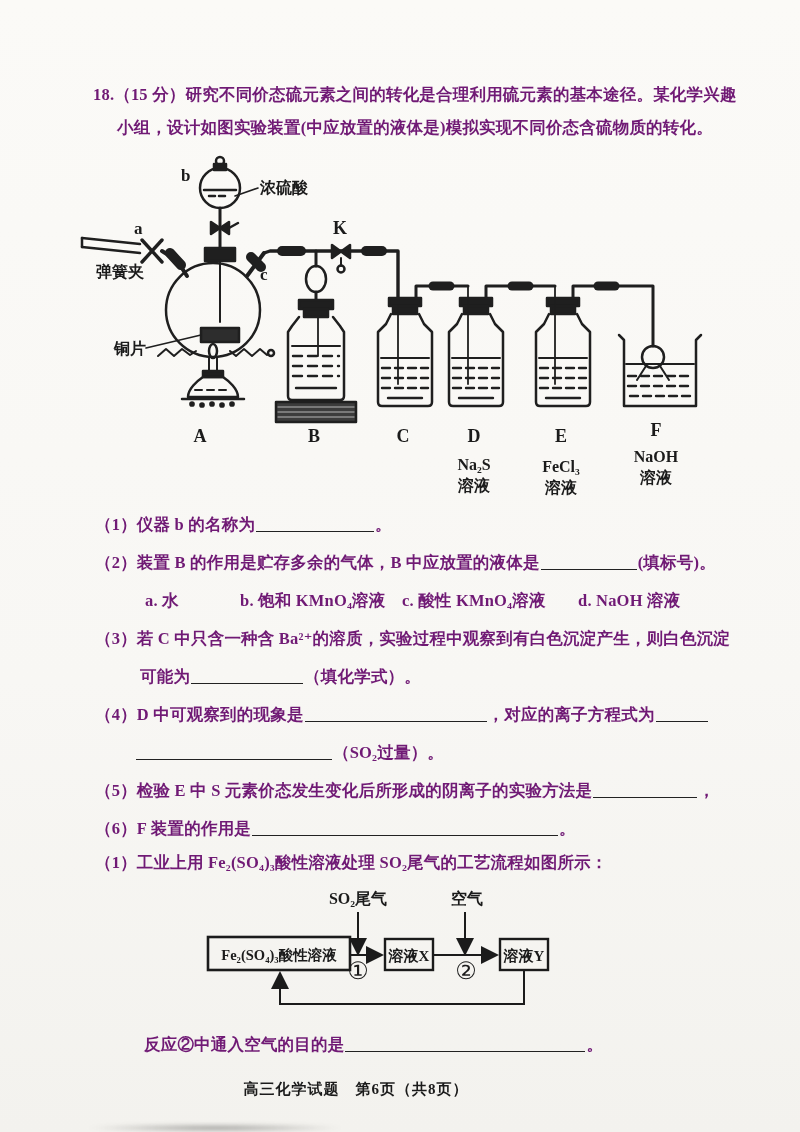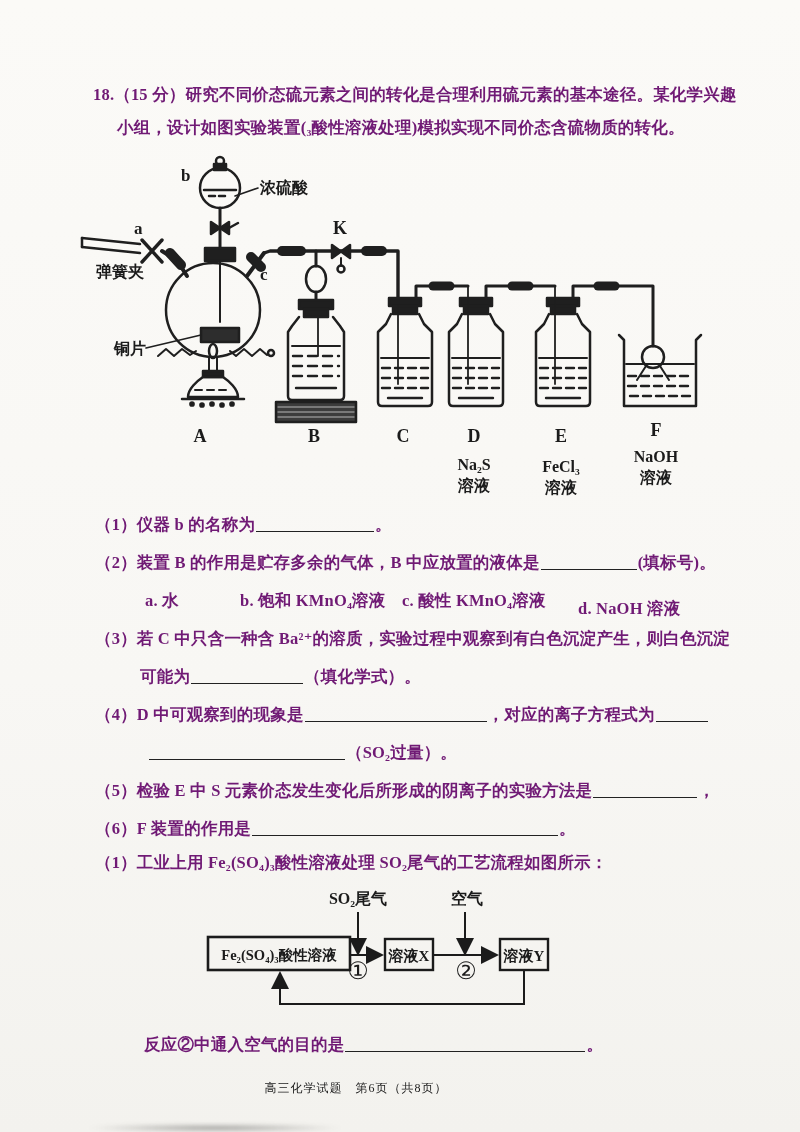--- a/index.html
+++ b/index.html
@@ -14,33 +14,33 @@
     white-space:nowrap;color:#701a75;
   }
   .bl{
     display:inline-block;border-bottom:1.6px solid #222;height:14px;
     vertical-align:-2px;margin:0 1px;
   }
   .opt{position:absolute;white-space:nowrap;}
   svg text{font-family:"Liberation Serif","DejaVu Serif",serif;fill:#1b1b1b;}
   .footer{
     position:absolute;left:0;width:712px;text-align:center;
-    font-size:12px;font-weight:400;letter-spacing:1px;
+    font-size:15px;font-weight:700;letter-spacing:1px;
   }
   .scan-smudge{
     position:absolute;left:85px;top:1124px;width:260px;height:8px;
     background:radial-gradient(ellipse at center,rgba(40,40,40,.45),rgba(40,40,40,0) 70%);
     filter:blur(2px);
   }
 </style>
 </head>
 <body>
 
 <div class="line" style="left:93px;top:84px;">18.（15 分）研究不同价态硫元素之间的转化是合理利用硫元素的基本途径。某化学兴趣</div>
-<div class="line" style="left:117px;top:117px;">小组，设计如图实验装置(₃酸性溶液处理)模拟实现不同价态含硫物质的转化。</div>
+<div class="line" style="left:117px;top:117px;">小组，设计如图实验装置(中应放置的液体是)模拟实现不同价态含硫物质的转化。</div>
 
 <svg style="position:absolute;left:78px;top:150px;" width="650" height="352" viewBox="0 0 650 352">
   <g fill="none" stroke="#1f1f1f" stroke-width="2.5" stroke-linecap="round" stroke-linejoin="round">
 
     <circle cx="142" cy="38" r="20"></circle>
     <circle cx="142" cy="11" r="4"></circle>
     <rect x="136" y="14" width="12" height="6" fill="#1f1f1f"></rect>
     <line x1="126" y1="40" x2="158" y2="40"></line>
     <line x1="131" y1="46" x2="147" y2="46" stroke-dasharray="6 4"></line>
     <line x1="142" y1="58" x2="142" y2="98" stroke-width="3"></line>
@@ -188,32 +188,32 @@
   <span>（1）仪器 b 的名称为</span><span class="bl" style="width:118px;"></span><span>。</span>
 </div>
 
 <div class="line" style="left:95px;top:552px;">
   <span>（2）装置 B 的作用是贮存多余的气体，B 中应放置的液体是</span><span class="bl" style="width:96px;"></span><span>(填标号)。</span>
 </div>
 <div style="position:absolute;left:0;top:590px;width:800px;height:24px;text-align:right;">
   <span class="line opt" style="left:145px;top:0;">a. 水</span>
   <span class="line opt" style="left:240px;top:0;">b. 饱和 KMnO₄溶液</span>
   <span class="line opt" style="left:402px;top:0;">c. 酸性 KMnO₄溶液</span>
-  <span class="line opt" style="left:578px;top:8px;">d. NaOH 溶液</span>
+  <span class="line opt" style="left:578px;top:0;">d. NaOH 溶液</span>
 </div>
 
 <div class="line" style="left:95px;top:628px;">（3）若 C 中只含一种含 Ba²⁺的溶质，实验过程中观察到有白色沉淀产生，则白色沉淀</div>
 <div class="line" style="left:140px;top:666px;text-align:right;">
   <span>可能为</span><span class="bl" style="width:112px;"></span><span>（填化学式）。</span>
 </div>
 
 <div class="line" style="left:95px;top:704px;">
   <span>（4）D 中可观察到的现象是</span><span class="bl" style="width:182px;"></span><span>，对应的离子方程式为</span><span class="bl" style="width:52px;"></span>
 </div>
-<div class="line" style="left:148px;top:742px;text-align:right;">
+<div class="line" style="left:135px;top:742px;text-align:right;">
   <span class="bl" style="width:196px;"></span><span>（SO₂过量）。</span>
 </div>
 
 <div class="line" style="left:95px;top:780px;">
   <span>（5）检验 E 中 S 元素价态发生变化后所形成的阴离子的实验方法是</span><span class="bl" style="width:104px;"></span><span>，</span>
 </div>
 
 <div class="line" style="left:95px;top:818px;">
   <span>（6）F 装置的作用是</span><span class="bl" style="width:306px;"></span><span>。</span>
 </div>

